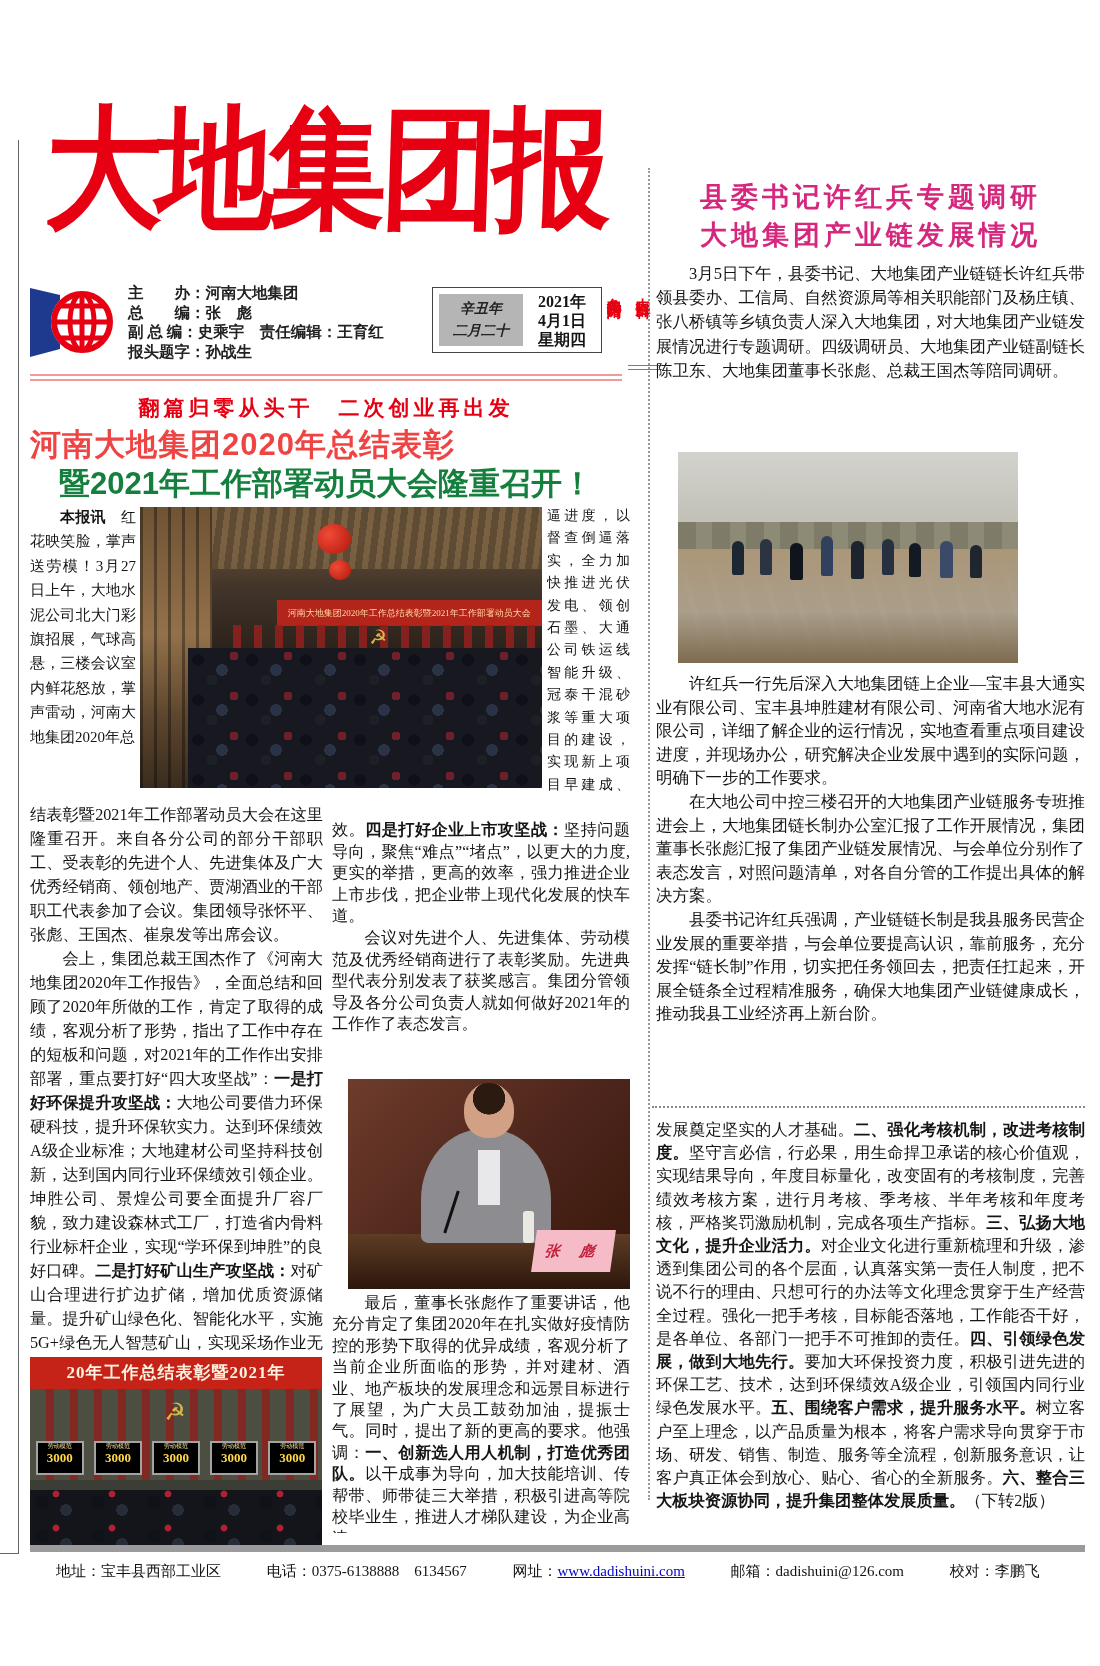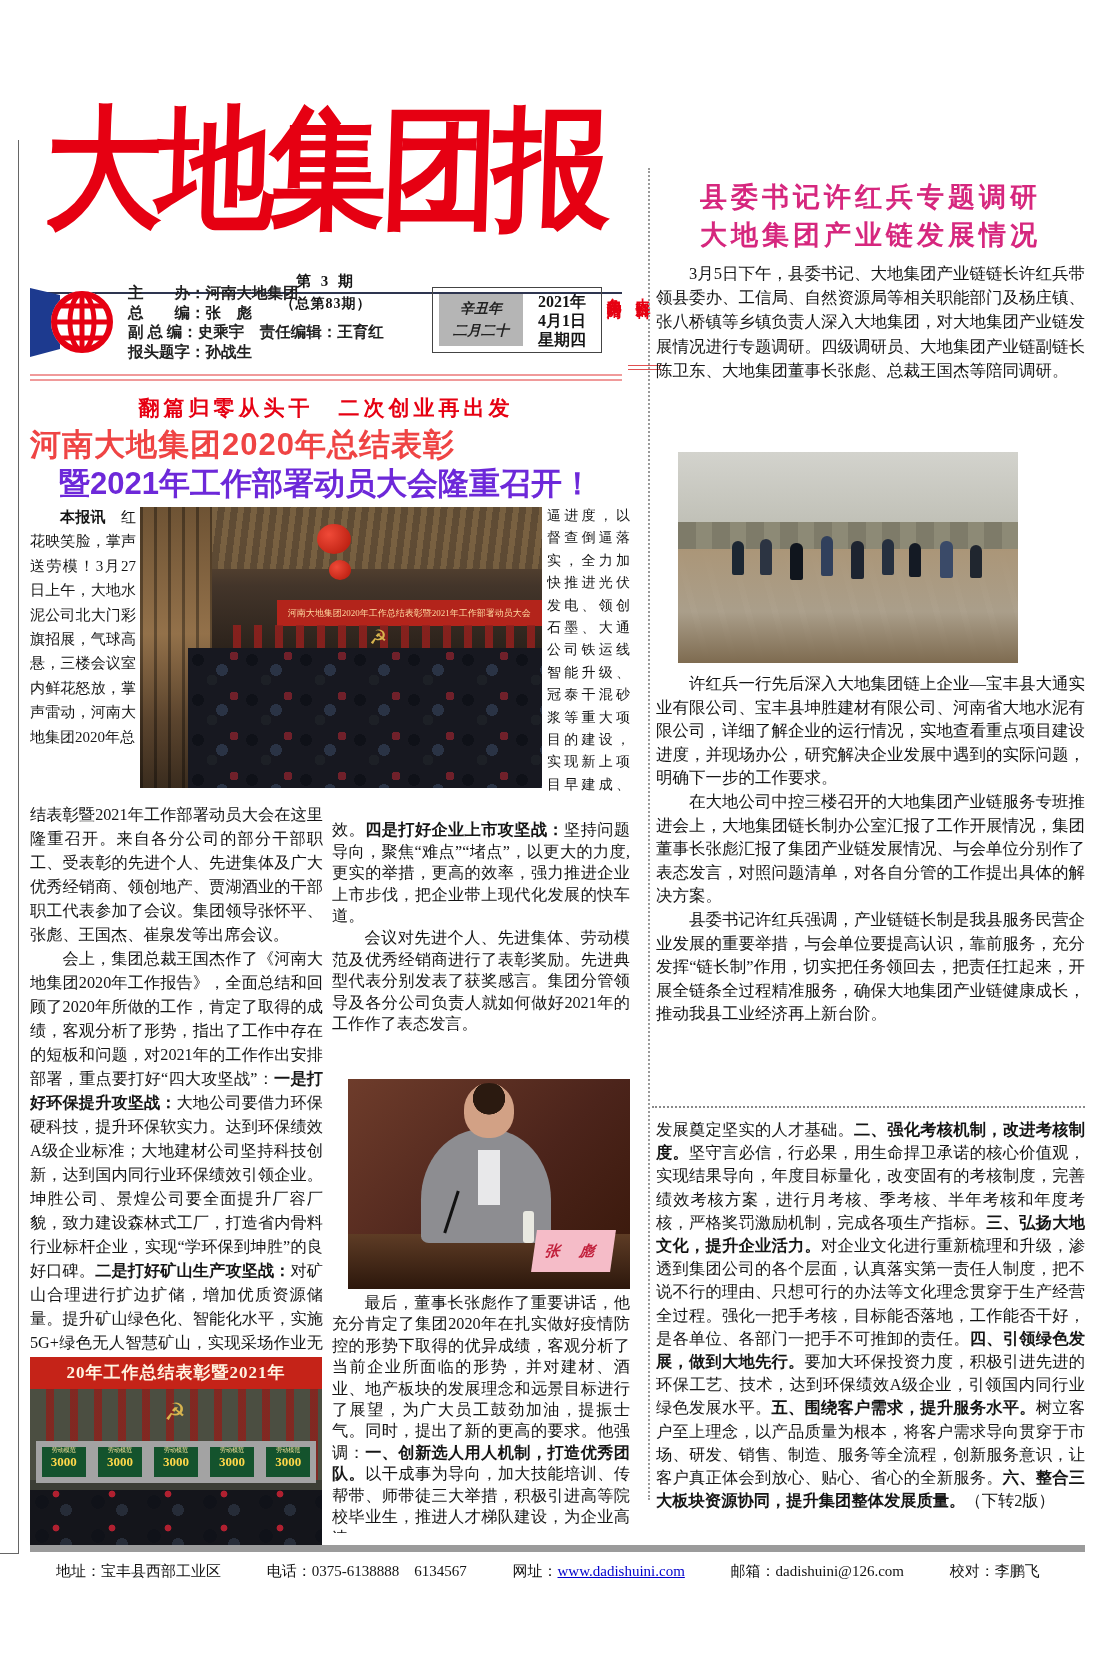--- a/index.html
+++ b/index.html
@@ -36,21 +36,21 @@
   .notice-rule{position:absolute;left:628px;top:365px;width:34px;height:3px;
           border-top:1.5px solid #e05050;border-bottom:1.5px solid #e05050;}
   .rule-red{position:absolute;left:30px;top:374px;width:592px;height:3px;
           border-top:2px solid #f09a9a;border-bottom:2px solid #f09a9a;}
   .vdivider{position:absolute;left:648px;top:168px;height:1332px;border-left:2px dotted #9a9a9a;}
   
   .kicker{position:absolute;left:30px;top:394px;width:592px;text-align:center;color:#e60012;
           font-weight:900;font-size:21px;letter-spacing:4px;}
   .head1{position:absolute;left:30px;top:424px;width:592px;text-align:left;color:#ef4444;
          font-weight:bold;font-size:31px;letter-spacing:1px;font-family:"Liberation Sans","DejaVu Sans",sans-serif;}
-  .head2{position:absolute;left:30px;top:463px;width:592px;text-align:center;color:#6d28d9;
+  .head2{position:absolute;left:30px;top:463px;width:592px;text-align:center;color:#15803d;
          font-weight:bold;font-size:31px;letter-spacing:0px;font-family:"Liberation Sans","DejaVu Sans",sans-serif;}
   
   .col{position:absolute;overflow:hidden;text-align:justify;word-break:break-all;}
   .col p{margin:0;text-indent:2em;}
   .col p.no-indent{text-indent:0;}
   .col .b{font-weight:bold;}
   .colA{left:30px;top:505px;width:106px;height:298px;font-size:15px;line-height:24.4px;}
   .colB{left:547px;top:505px;width:83px;height:292px;font-size:14px;line-height:22.4px;}
   .colC{left:30px;top:803px;width:293px;height:548px;font-size:16.2px;line-height:24px;}
   .colD{left:332px;top:820px;width:298px;height:277px;font-size:16.2px;line-height:21.6px;}
@@ -107,21 +107,21 @@
   .z-bottle{position:absolute;left:62%;bottom:22%;width:11px;height:32px;background:#e9e9e1;border-radius:3px;}
   .photo-award{left:30px;top:1357px;width:292px;height:190px;background:#3c3e35;}
   .a-banner{position:absolute;left:0;right:0;top:0;height:17%;background:#c52318;color:#fff3e0;
       font-weight:bold;font-size:17px;line-height:31px;white-space:nowrap;overflow:hidden;
       text-align:center;letter-spacing:1px;}
   .a-wall{position:absolute;left:0;right:0;top:17%;height:48%;background:#4b4e41;}
   .a-wall .flags{position:absolute;inset:0;
       background:repeating-linear-gradient(90deg,transparent 0 16px,#8e1f1a 16px 24px);opacity:.8;}
   .a-emblem{position:absolute;left:46%;top:10%;color:#d8b54e;font-size:24px;}
   .a-row{position:absolute;left:2%;right:2%;top:44%;display:flex;justify-content:space-between;}
-  .a-sign{width:44px;height:30px;background:#14532d;border:6px solid #a3a3a3;color:#ffd84a;
+  .a-sign{width:44px;height:30px;background:#000000;border:2px solid #a3a3a3;color:#ffd84a;
       text-align:center;overflow:hidden;}
   .a-sign .sl{display:block;font-size:6px;line-height:7px;color:#ffe9a0;}
   .a-sign .sv{display:block;font-size:13px;line-height:15px;font-weight:bold;}
   .a-crowd{position:absolute;left:0;right:0;bottom:0;height:30%;background-color:#14151b;
       background-image:
         radial-gradient(circle 9px at 12px 12px,#101219 74%,transparent 75%),
         radial-gradient(circle 8px at 36px 20px,#262c38 74%,transparent 75%),
         radial-gradient(circle 5px at 26px 4px,#b02030 70%,transparent 71%);
       background-size:56px 34px;}
   .photo-field{left:678px;top:452px;width:340px;height:211px;background:#c9c9c3;}
@@ -141,25 +141,20 @@
 </style>
 </head>
 <body>
 
 <div class="page">
   <div class="edge-v"></div>
   <div class="edge-h"></div>
 
   <h1 class="masthead">大地集团报</h1>
 
-  <div class="issue-wrap">
-    <div class="issue-line"></div>
-    <div class="issue-no">第 3 期</div>
-    <div class="issue-total">（总第83期）</div>
-  </div>
 
   <svg class="logo" viewBox="0 0 88 72">
     <polygon points="0,2 30,9 30,63 0,71" fill="#1d3a8f"></polygon>
     <circle cx="52" cy="36" r="31" fill="#fff"></circle>
     <circle cx="52" cy="36" r="28" fill="none" stroke="#e60012" stroke-width="6"></circle>
     <ellipse cx="52" cy="36" rx="12" ry="28" fill="none" stroke="#e60012" stroke-width="5"></ellipse>
     <line x1="24" y1="36" x2="80" y2="36" stroke="#e60012" stroke-width="5"></line>
     <line x1="28" y1="20" x2="76" y2="20" stroke="#e60012" stroke-width="5"></line>
     <line x1="28" y1="52" x2="76" y2="52" stroke="#e60012" stroke-width="5"></line>
     <line x1="52" y1="8" x2="52" y2="64" stroke="#e60012" stroke-width="5"></line>

